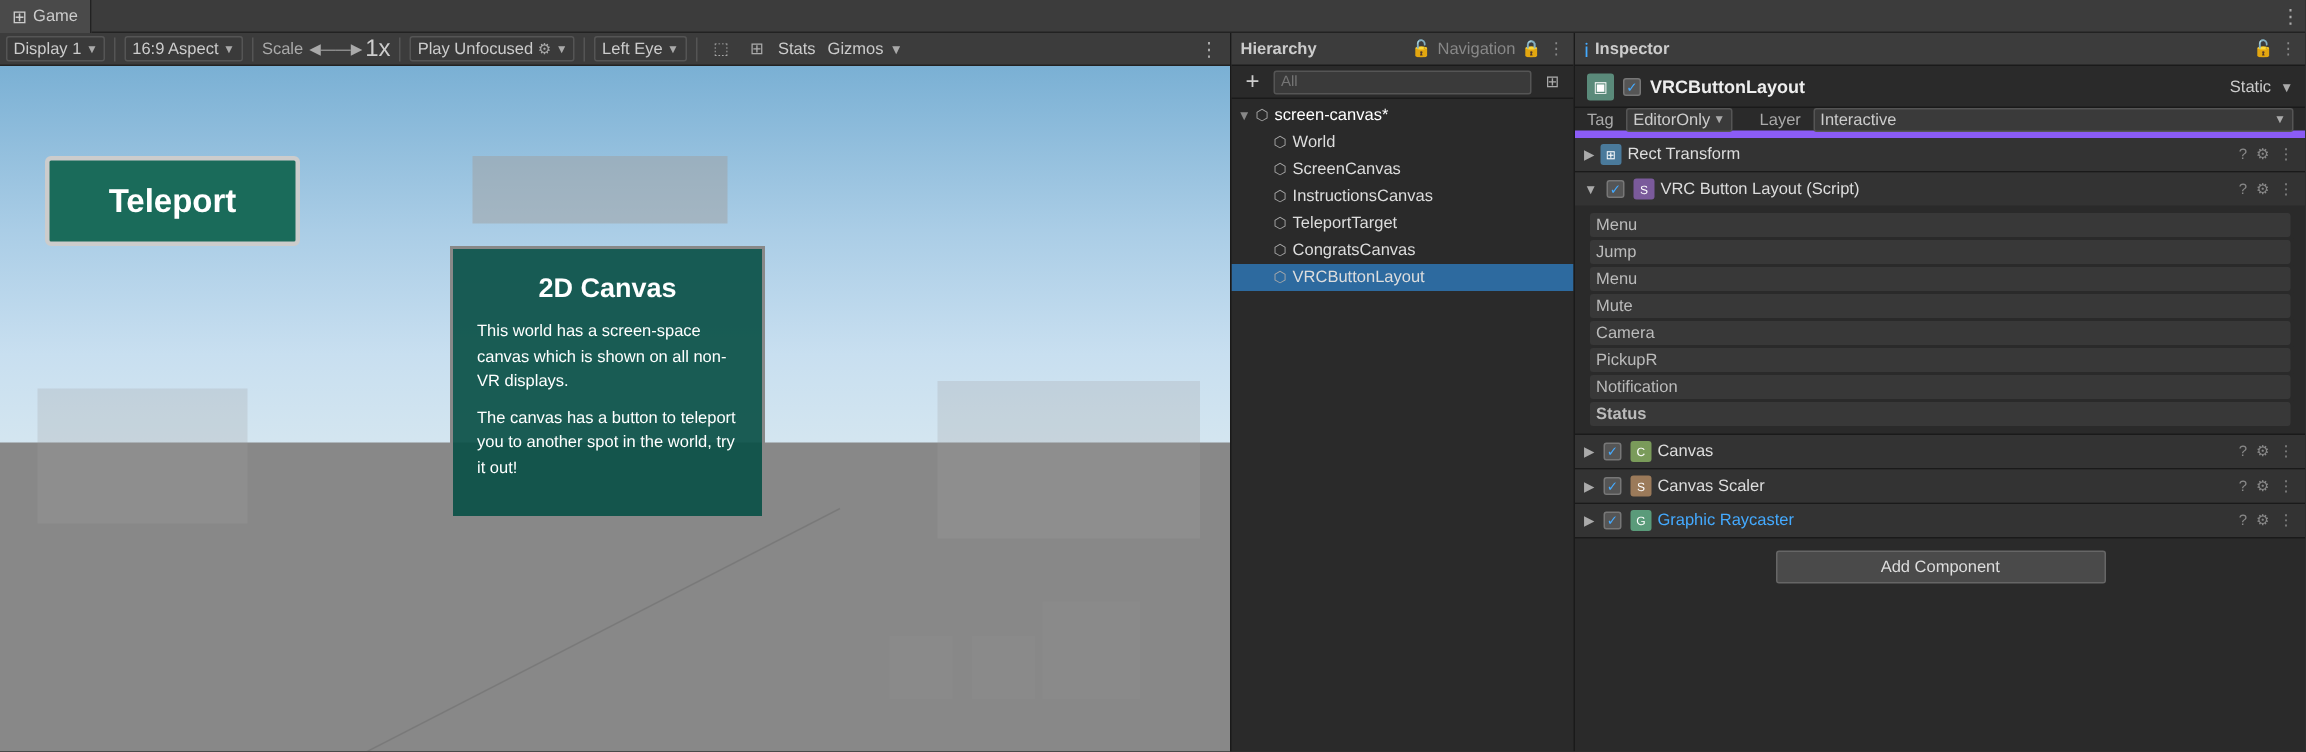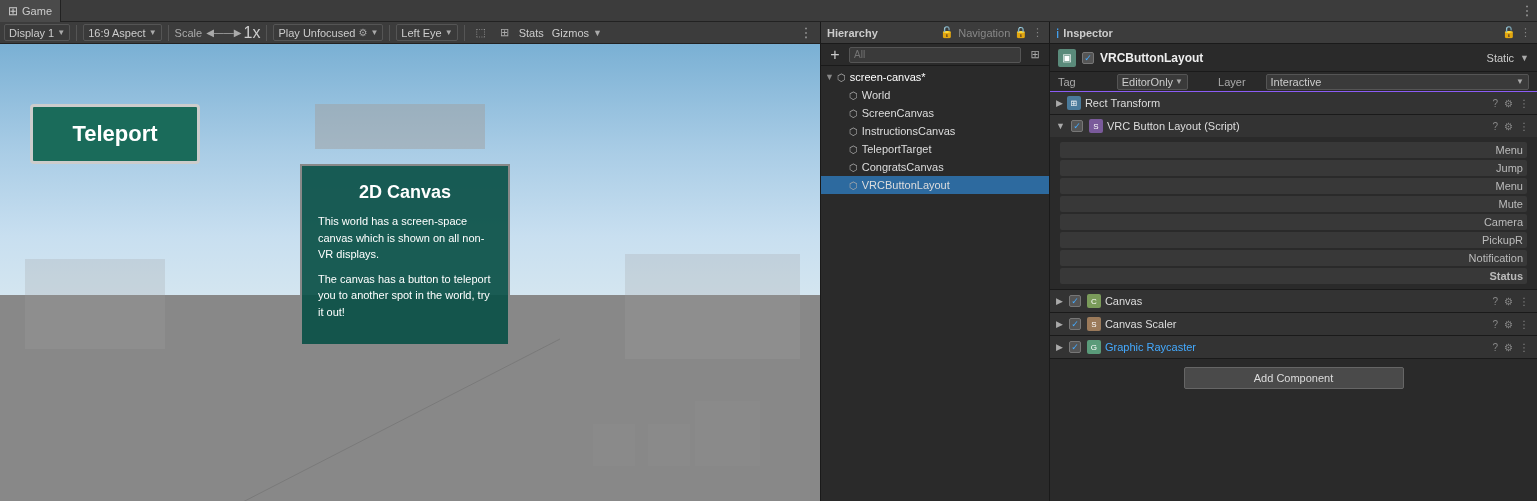--- a/index.html
+++ b/index.html
@@ -289,37 +289,36 @@
     .spacer-h { flex: 1; }
     .static-badge {
       font-size: 11px;
       color: #ccc;
     }
     .static-arrow { font-size: 9px; color: #aaa; }
     .tag-row {
       display: flex;
       align-items: center;
       padding: 2px 8px;
-      gap: 20px;
+      gap: 8px;
       height: 20px;
-      border-bottom: 1px solid #8b5cf6;
+      border-bottom: 5px solid #8b5cf6;
       font-size: 11px;
     }
     .tag-label { color: #aaa; }
     .tag-dropdown {
       background: #3a3a3a;
       border: 1px solid #555;
       border-radius: 2px;
       padding: 1px 4px;
       color: #ccc;
       display: flex;
       align-items: center;
       gap: 2px;
       cursor: pointer;
-      margin-left: 21px;
     }
     .layer-label { color: #aaa; margin-left: 10px; }
     .layer-dropdown {
       flex: 1;
       background: #3a3a3a;
       border: 1px solid #555;
       border-radius: 2px;
       padding: 1px 4px;
       color: #ccc;
       display: flex;
@@ -382,21 +381,21 @@
       display: flex;
       align-items: center;
       height: 18px;
       padding: 0 2px;
       gap: 4px;
       border-bottom: 1px solid #2a2a2a;
     }
     .script-row:last-child { border-bottom: none; font-weight: bold; }
     .script-cell {
       flex: 1;
-      text-align: right;
+      text-align: left;
       font-size: 11px;
       color: #bbb;
       background: #383838;
       height: 16px;
       line-height: 16px;
       border-radius: 2px;
       padding: 0 4px;
     }
     .add-component-btn {
       display: flex;

